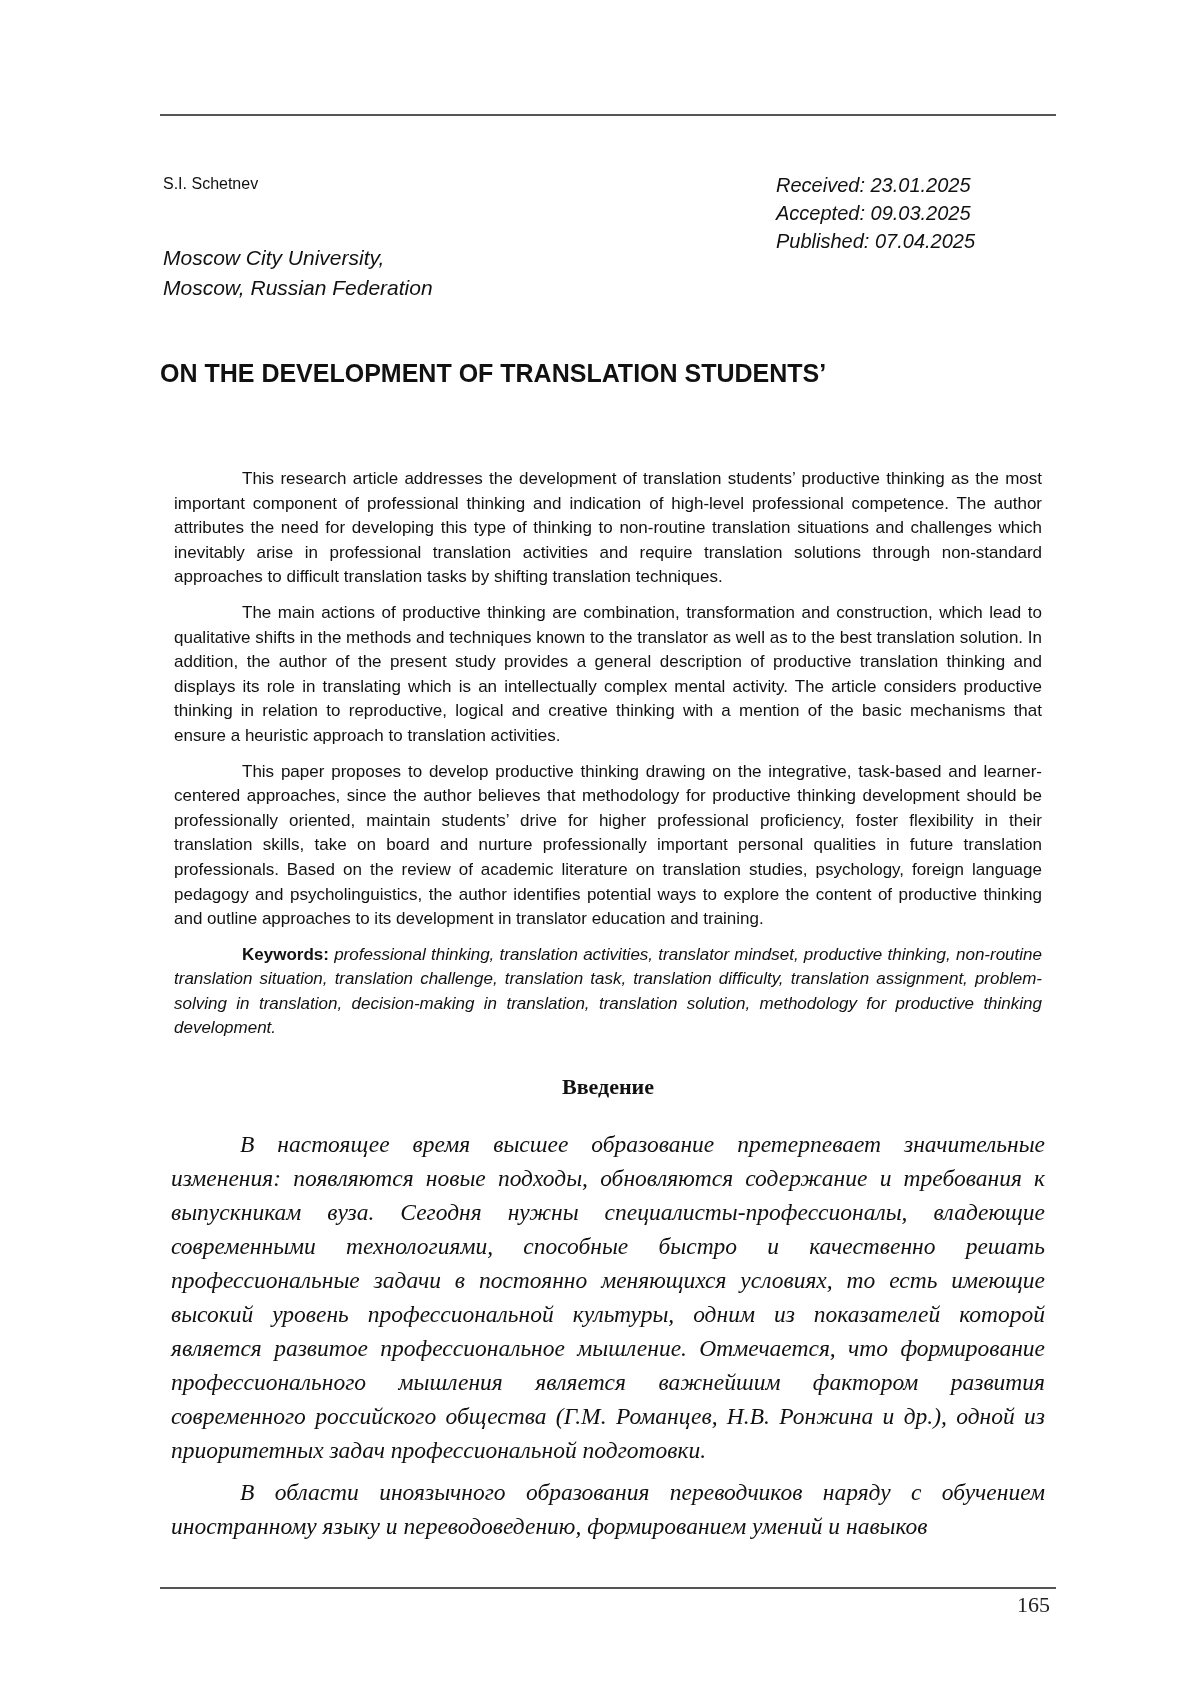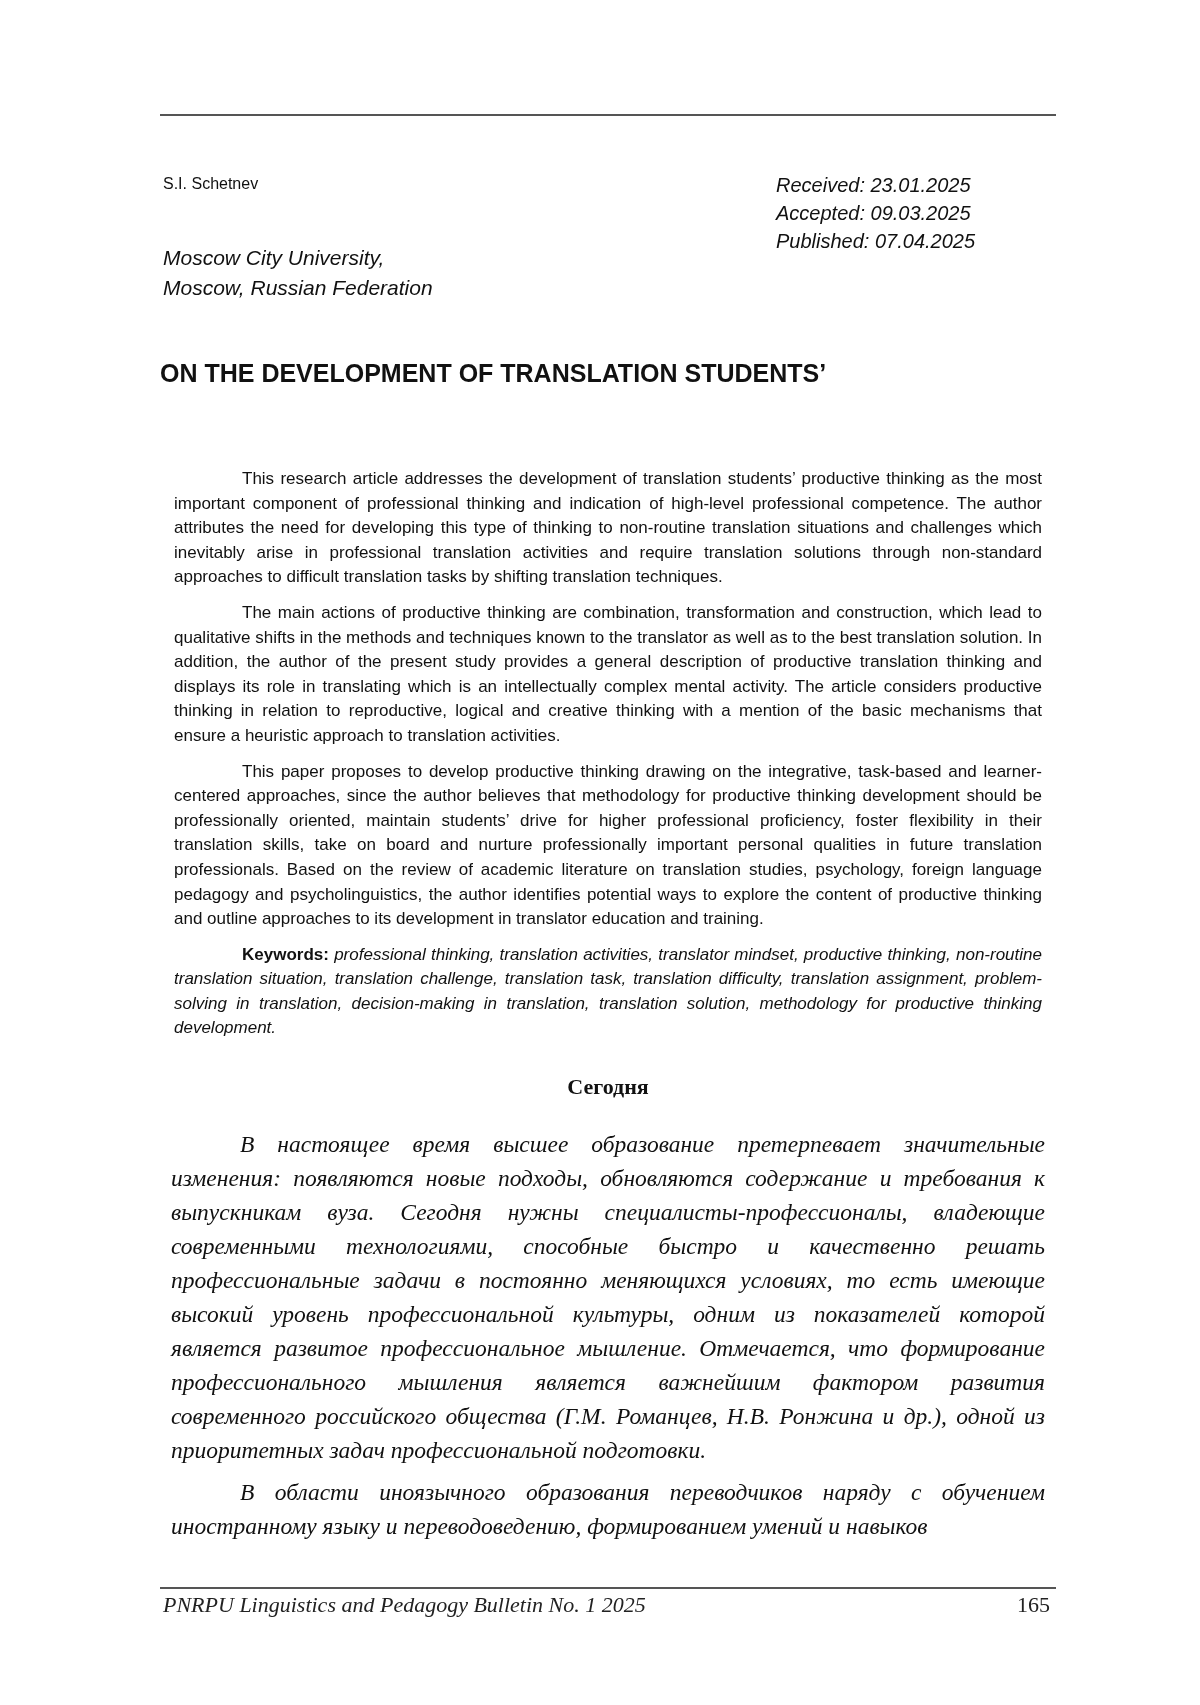--- a/index.html
+++ b/index.html
@@ -87,24 +87,23 @@
     <div>ON THE DEVELOPMENT OF TRANSLATION STUDENTS’</div>
   </div>
 
   <div class="abstract">
     <p>This research article addresses the development of translation students’ productive thinking as the most important component of professional thinking and indication of high-level professional competence. The author attributes the need for developing this type of thinking to non-routine translation situations and challenges which inevitably arise in professional translation activities and require translation solutions through non-standard approaches to difficult translation tasks by shifting translation techniques.</p>
     <p>The main actions of productive thinking are combination, transformation and construction, which lead to qualitative shifts in the methods and techniques known to the translator as well as to the best translation solution. In addition, the author of the present study provides a general description of productive translation thinking and displays its role in translating which is an intellectually complex mental activity. The article considers productive thinking in relation to reproductive, logical and creative thinking with a mention of the basic mechanisms that ensure a heuristic approach to translation activities.</p>
     <p>This paper proposes to develop productive thinking drawing on the integrative, task-based and learner-centered approaches, since the author believes that methodology for productive thinking development should be professionally oriented, maintain students’ drive for higher professional proficiency, foster flexibility in their translation skills, take on board and nurture professionally important personal qualities in future translation professionals. Based on the review of academic literature on translation studies, psychology, foreign language pedagogy and psycholinguistics, the author identifies potential ways to explore the content of productive thinking and outline approaches to its development in translator education and training.</p>
     <p><span class="kw-label">Keywords:</span><span class="kw-text"> professional thinking, translation activities, translator mindset, productive thinking, non-routine translation situation, translation challenge, translation task, translation difficulty, translation assignment, problem-solving in translation, decision-making in translation, translation solution, methodology for productive thinking development.</span></p>
   </div>
 
-  <div class="section-heading">Сегодня</div>
+  <div class="section-heading">Введение</div>
 
   <div class="body-text">
     <p>В настоящее время высшее образование претерпевает значительные изменения: появляются новые подходы, обновляются содержание и требования к выпускникам вуза. Сегодня нужны специалисты-профессионалы, владеющие современными технологиями, способные быстро и качественно решать профессиональные задачи в постоянно меняющихся условиях, то есть имеющие высокий уровень профессиональной культуры, одним из показателей которой является развитое профессиональное мышление. Отмечается, что формирование профессионального мышления является важнейшим фактором развития современного российского общества (Г.М. Романцев, Н.В. Ронжина и др.), одной из приоритетных задач профессиональной подготовки.</p>
     <p>В области иноязычного образования переводчиков наряду с обучением иностранному языку и переводоведению, формированием умений и навыков</p>
   </div>
 
   <div class="rule bottom"></div>
-  <div class="footer-left">PNRPU Linguistics and Pedagogy Bulletin No. 1 2025</div>
   <div class="footer-right">165</div>
 
 </div>
 
 </body></html>

